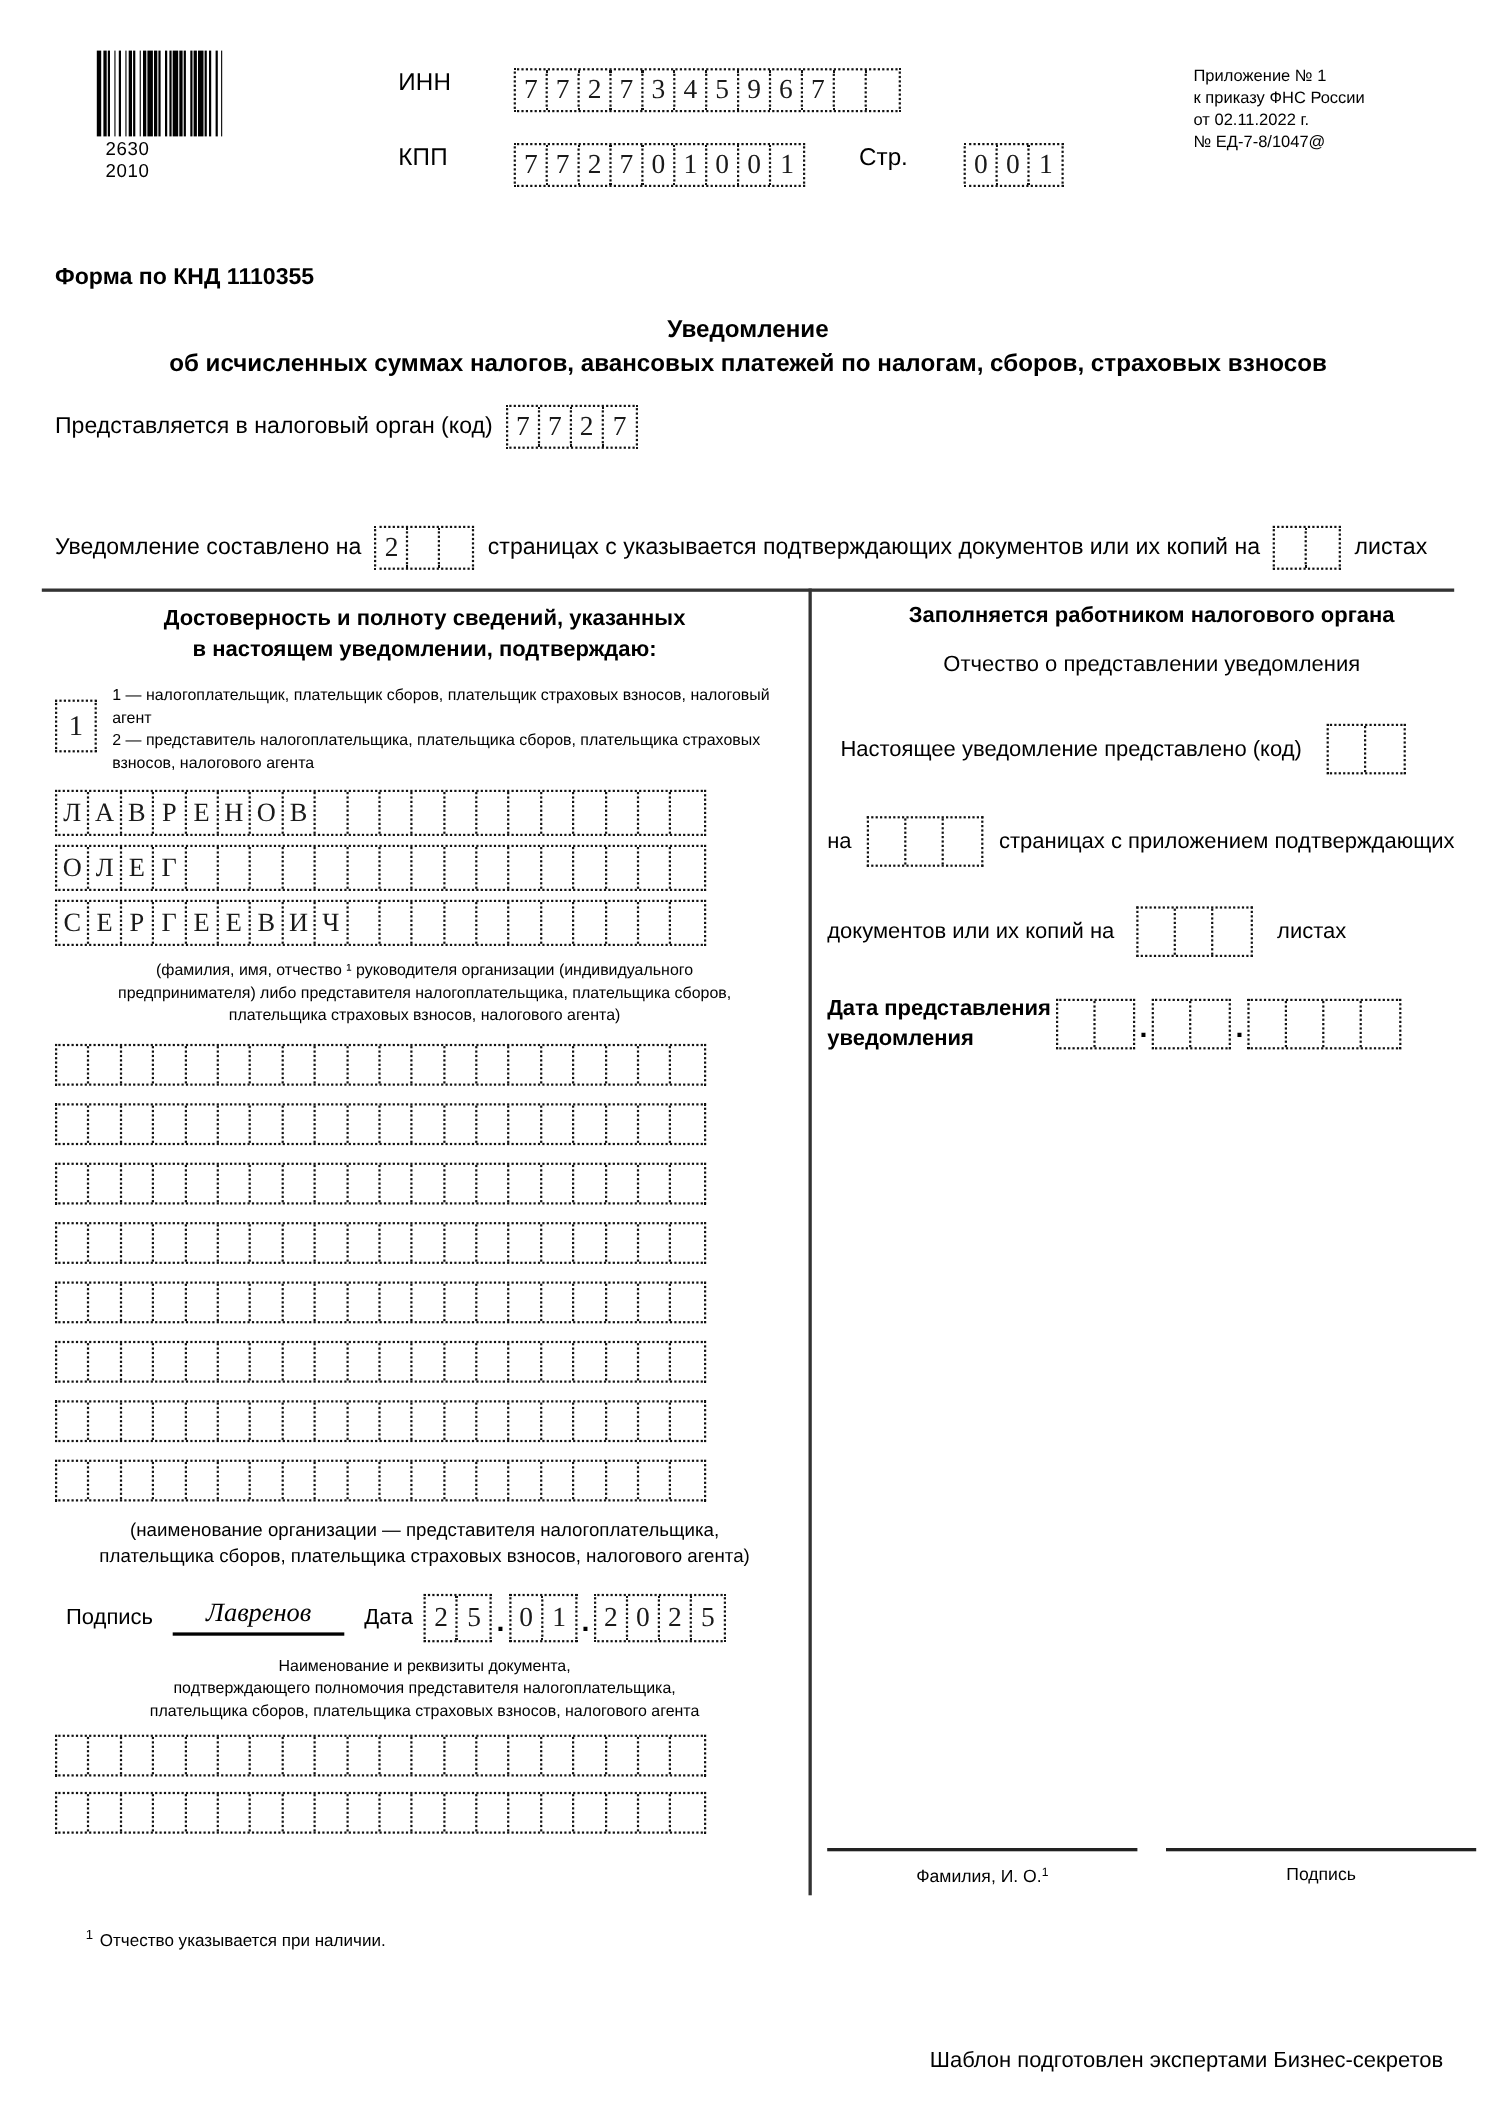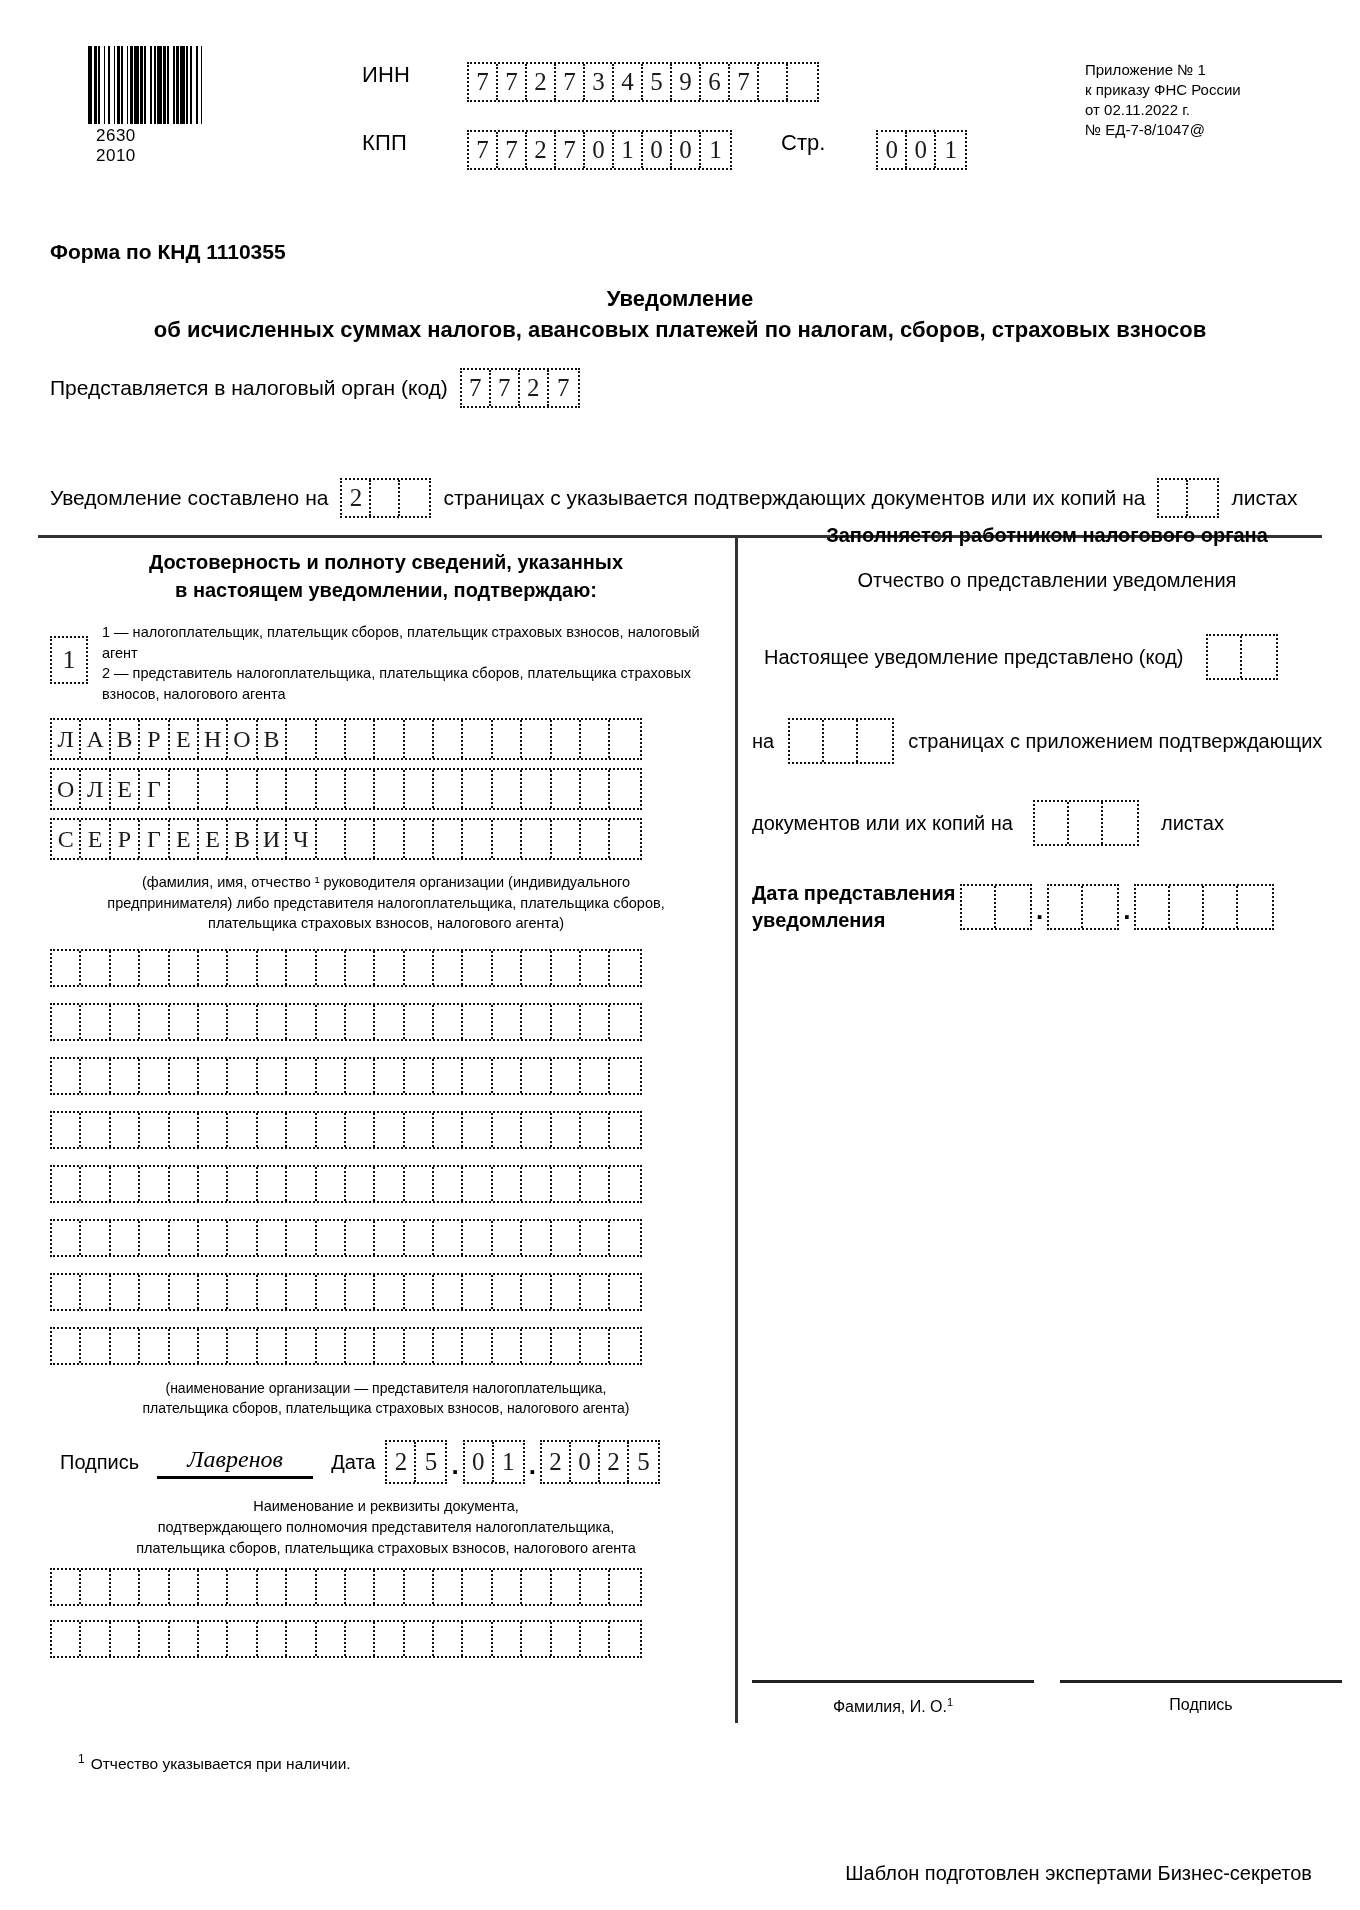--- a/index.html
+++ b/index.html
@@ -214,21 +214,21 @@
   .fio-caption {
     text-align: center;
     font-size: 14.5px;
     line-height: 1.4;
     margin-top: 4px;
   }
   .org-rows { margin-top: 16px; }
   .org-rows .cells { margin-bottom: 16px; }
   .org-caption {
     text-align: center;
-    font-size: 14px;
+    font-size: 17px;
     line-height: 1.4;
     margin-top: -2px;
   }
 
   .sign-row {
     display: flex;
     align-items: center;
     margin-top: 22px;
     padding-left: 10px;
   }
@@ -256,21 +256,21 @@
     line-height: 1.42;
     margin-top: 12px;
   }
   .doc-rows { margin-top: 10px; }
   .doc-rows .cells { margin-bottom: 14px; }
 
   
   .right-col {
     position: absolute;
     left: 752px;
-    top: 524px;
+    top: 548px;
     width: 590px;
   }
   .rc-title {
     text-align: center;
     font-size: 20px;
     font-weight: bold;
   }
   .rc-sub {
     text-align: center;
     font-size: 20px;

